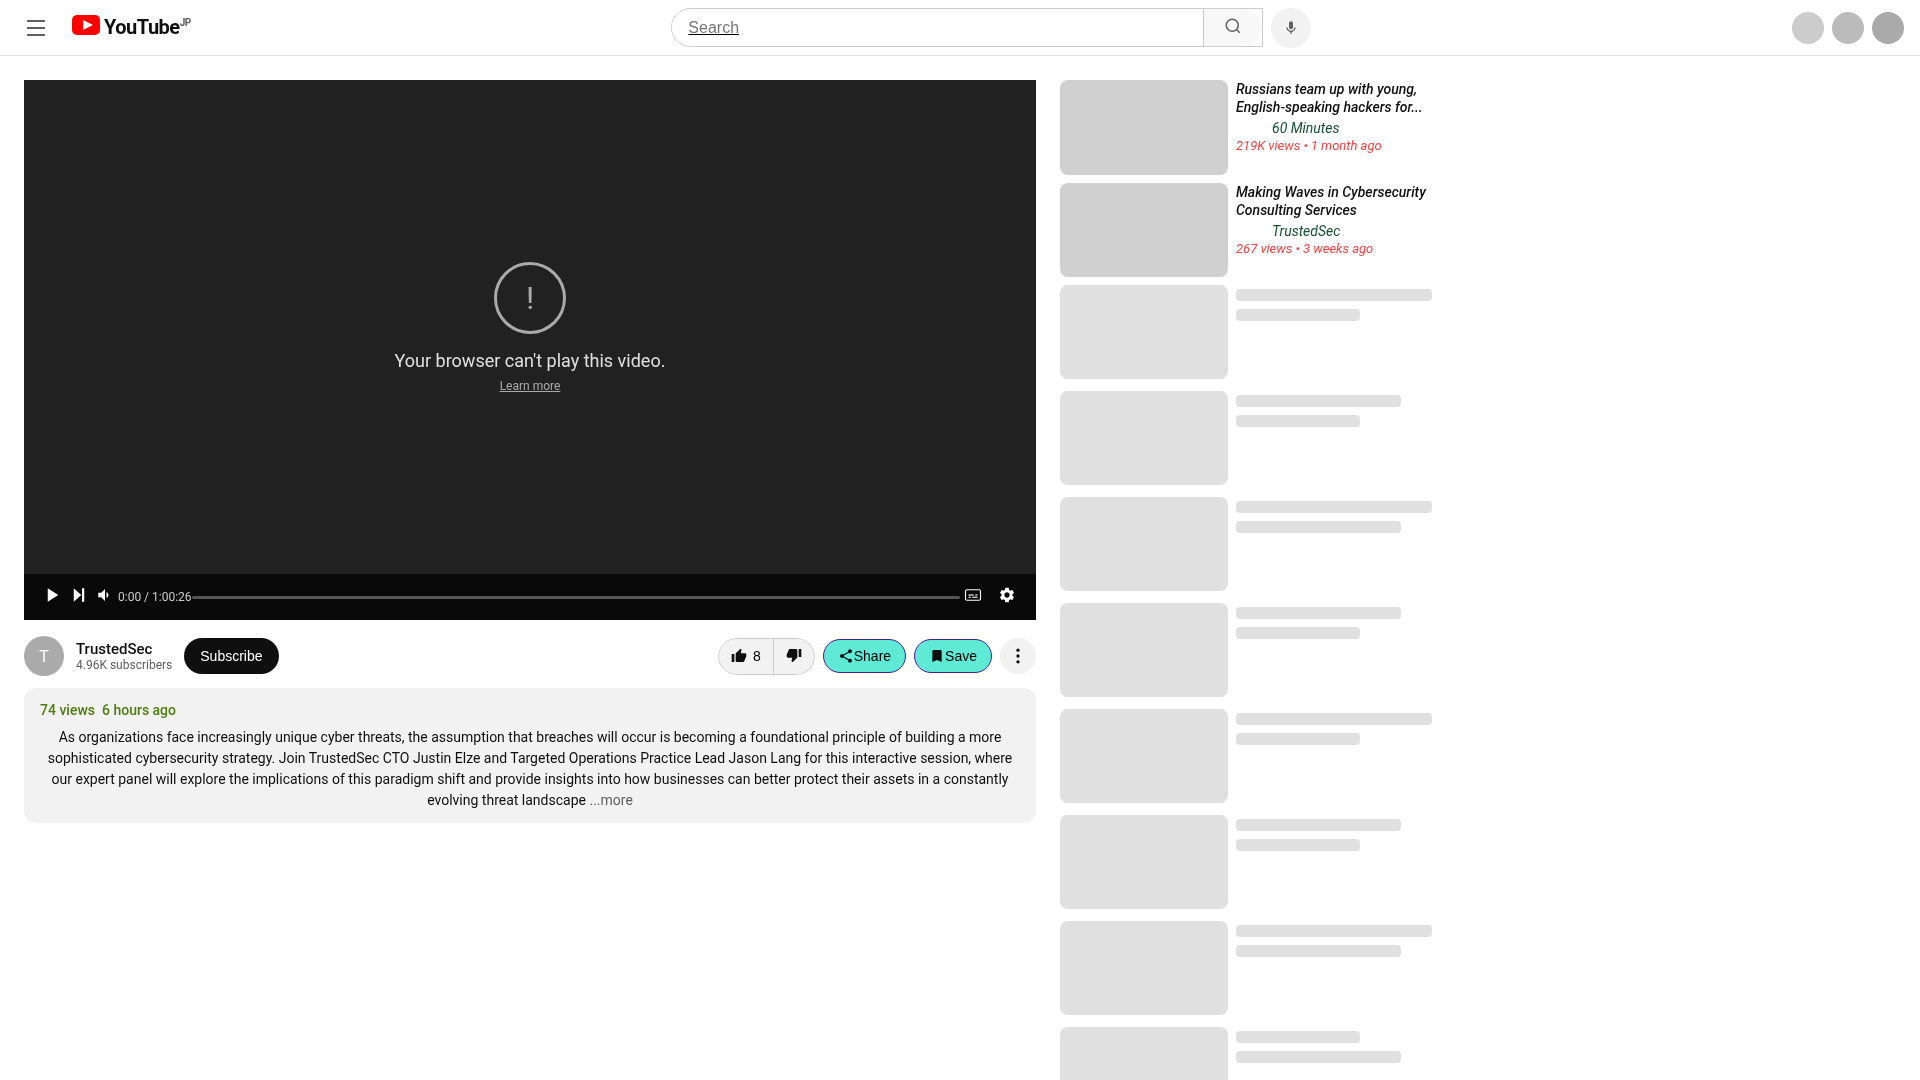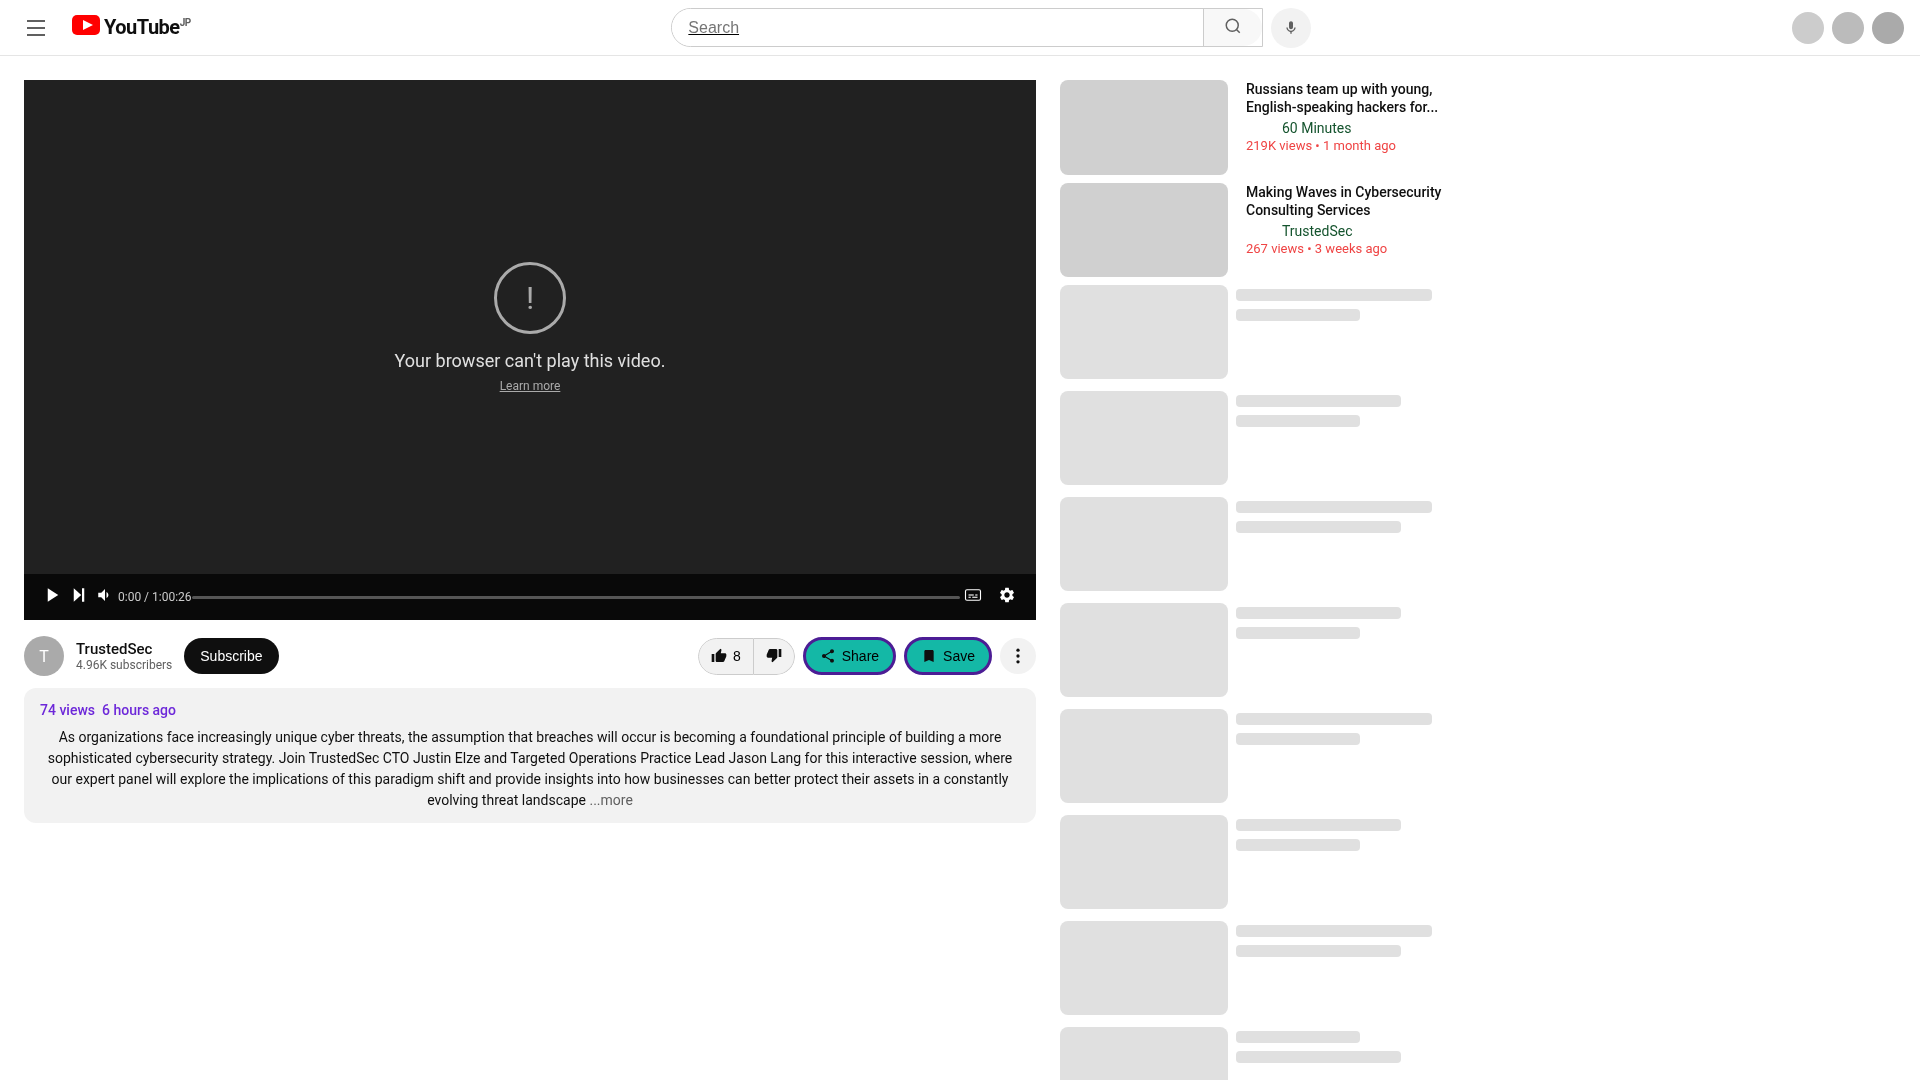--- a/index.html
+++ b/index.html
@@ -105,46 +105,46 @@
     .like-btn {
       display: flex; align-items: center; gap: 6px;
       border: 1px solid #ccc; border-radius: 20px 0 0 20px;
       padding: 8px 12px; background: #f2f2f2; cursor: pointer; font-size: 14px;
     }
     .dislike-btn {
       border: 1px solid #ccc; border-radius: 0 20px 20px 0; border-left: none;
       padding: 8px 12px; background: #f2f2f2; cursor: pointer;
     }
     .action-btn {
-      display: flex; align-items: center; gap: 6px;
-      border: 3px solid #4c1d95; border-radius: 20px;
-      padding: 8px 14px; background: #14b8a6; cursor: pointer; font-size: 14px; font-weight: 500;
+      display: flex; align-items: center; 
+      border: 1px solid #4c1d95; border-radius: 20px;
+      padding: 8px 14px; background: #5eead4; cursor: pointer; font-size: 14px; font-weight: 500;
     }
     .more-btn {
       width: 36px; height: 36px; border-radius: 50%; background: #f2f2f2;
       border: none; cursor: pointer; display: flex; align-items: center; justify-content: center;
     }
 
     
     .description-box {
       background: #f2f2f2; border-radius: 12px; padding: 12px 16px;
       margin-top: 4px; font-size: 14px; line-height: 1.5;
     }
-    .desc-meta { font-weight: 500; margin-bottom: 6px; color: #6d28d9; }
+    .desc-meta { font-weight: 500; margin-bottom: 6px; color: #4d7c0f; }
     .desc-text { color: #0f0f0f; text-align: center; }
     .desc-more { color: #606060; cursor: pointer; }
 
     
     .sidebar {
       width: 402px; flex-shrink: 0; padding: 24px 20px 24px 0;
       overflow-y: auto; height: calc(100vh - 56px);
     }
 
     
-    .sidebar-item { display: flex; gap: 18px; margin-bottom: 8px; cursor: pointer; }
+    .sidebar-item { display: flex; gap: 8px; margin-bottom: 8px; cursor: pointer; font-style: italic; }
     .sidebar-thumb {
       width: 168px; flex-shrink: 0; aspect-ratio: 16/9;
       background: #e0e0e0; border-radius: 8px; overflow: hidden;
     }
     .sidebar-thumb-placeholder { width: 100%; height: 100%; background: #d0d0d0; }
     .sidebar-info { flex: 1; min-width: 0; }
     .sidebar-title { font-size: 14px; font-weight: 500; line-height: 1.3; color: #0f0f0f; margin-bottom: 4px; display: -webkit-box; -webkit-line-clamp: 2; -webkit-box-orient: vertical; overflow: hidden; }
     .sidebar-channel { font-size: 14px; color: #14532d; margin-bottom: 2px; margin-left: 36px; }
     .sidebar-meta { font-size: 13px; color: #ef4444; }
 

